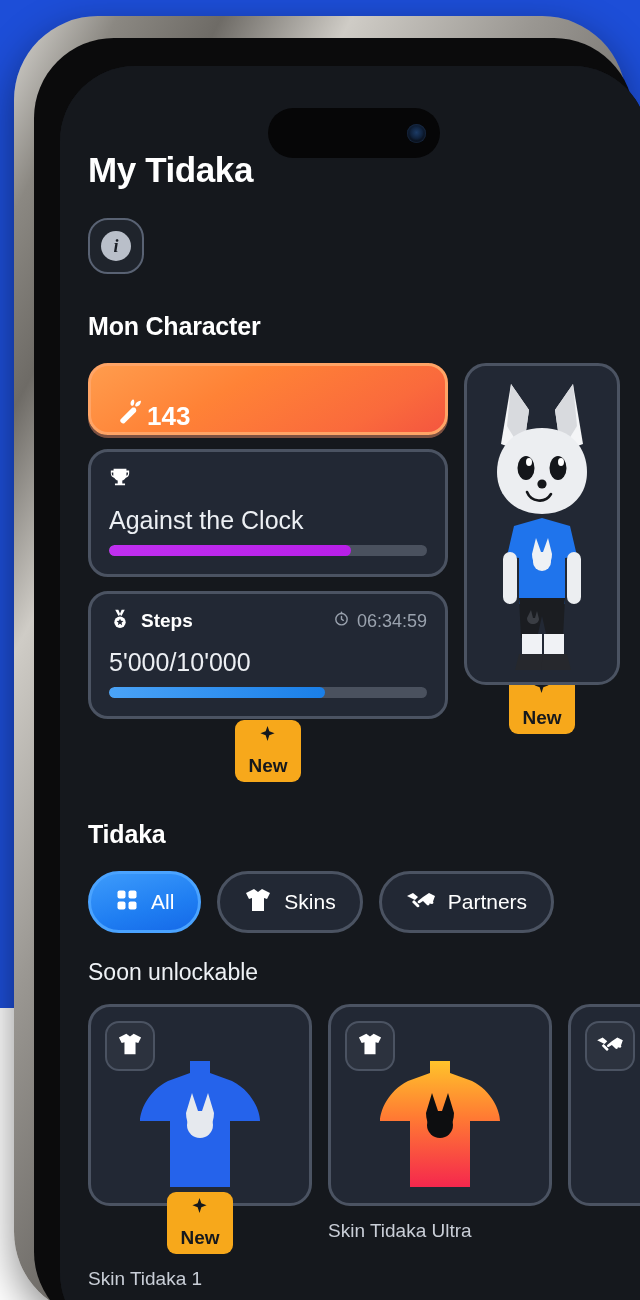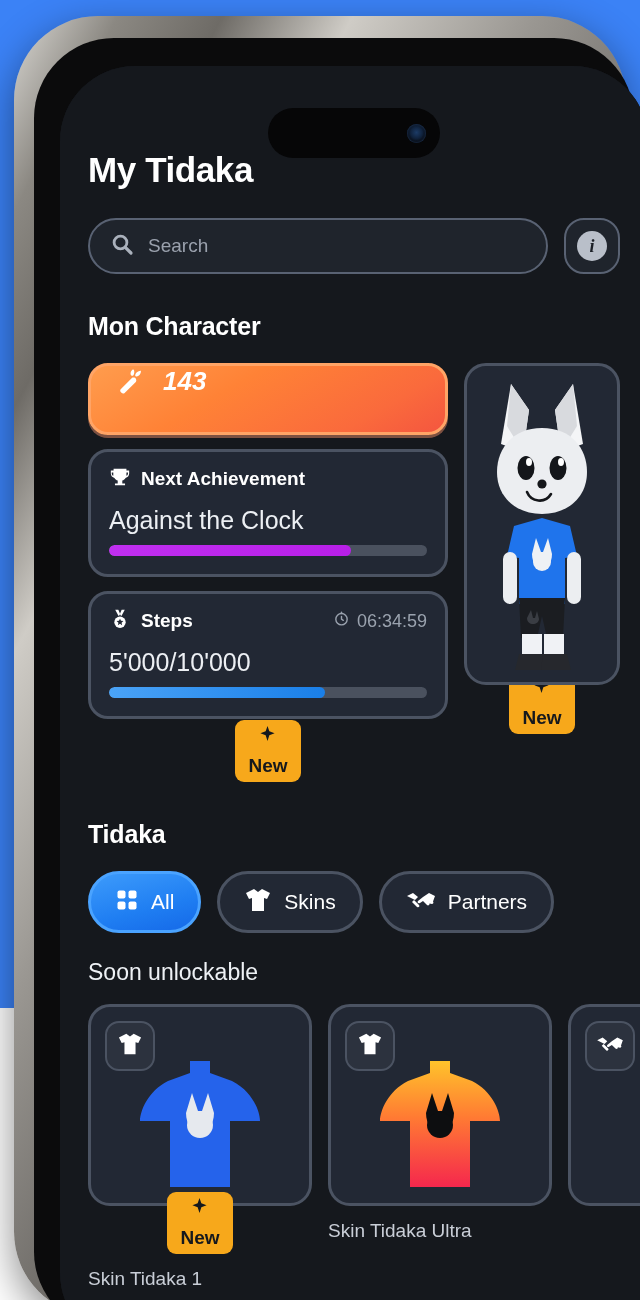--- a/index.html
+++ b/index.html
@@ -2,21 +2,21 @@
 <html><head>
 <meta charset="utf-8">
 <style>
   * { box-sizing: border-box; margin: 0; padding: 0; }
   html, body {
     width: 640px; height: 1300px;
     background: #ffffff;
     font-family: "Liberation Sans", sans-serif;
     overflow: hidden;
   }
-  #stage { position: relative; width: 640px; height: 1008px; background: #3b82f6; }
+  #stage { position: relative; width: 640px; height: 1008px; background: #1d4ed8; }
 
   
   .phone-outer {
     position: absolute; left: 14px; top: 16px;
     width: 612px; height: 1300px;
     border-radius: 84px;
     background: linear-gradient(118deg,#d9d7d2 0%,#8b8882 8%,#6e6b66 16%,#cfccc6 26%,#9a9792 40%,#6b6864 56%,#bdbab4 72%,#86837e 86%,#d6d3ce 100%);
     box-shadow: 0 14px 40px rgba(0,0,0,.45);
   }
   .phone-mid {
@@ -85,23 +85,22 @@
   }
 
   
   .char-row { display: flex; gap: 16px; align-items: flex-start; }
   .char-left { flex: 1; display: flex; flex-direction: column; gap: 14px; }
 
   .carrot-card {
     height: 72px; border-radius: 20px;
     background: linear-gradient(150deg,#ff9c4d 0%,#ff8236 38%,#fa6a3c 78%,#f4563f 100%);
     border: 3px solid #ffa466;
-    display: flex; align-items: flex-start; gap: 16px; padding: 0 24px;
+    display: flex; align-items: flex-end; gap: 0; padding: 0 24px;
     box-shadow: 0 3px 0 rgba(255,150,110,.45);
-    font-style: italic;
   }
   .carrot-val { font-size: 26px; font-weight: 700; color: #fff; }
 
   .stat-card {
     border-radius: 20px; background: #222834;
     border: 3px solid #4b5362; padding: 14px 18px 18px 18px;
   }
   .stat-head {
     display: flex; align-items: center; gap: 10px; margin-bottom: 14px;
   }
@@ -178,29 +177,20 @@
 
         <div class="dyn-island">
           <div class="dyn-cam"></div>
         </div>
 
         <div class="app">
 
           <div class="page-title">My Tidaka</div>
 
           <div class="search-row">
-            <div class="search-box">
-              <span>
-                <svg width="24" height="24" viewBox="0 0 24 24" fill="none">
-                  <circle cx="10.5" cy="10.5" r="6.4" stroke="#aab1bc" stroke-width="2.8"></circle>
-                  <line x1="15.3" y1="15.3" x2="21" y2="21" stroke="#aab1bc" stroke-width="3.2" stroke-linecap="round"></line>
-                </svg>
-              </span>
-              <span class="search-ph">Search</span>
-            </div>
             <div class="info-btn">
               <span class="info-circle">i</span>
             </div>
           </div>
 
           <div class="section-title">Mon Character</div>
 
           <div class="char-row">
             <div class="char-left">
 
@@ -217,21 +207,20 @@
                 <span class="carrot-val">143</span>
               </div>
 
               <div class="stat-card">
                 <div class="stat-head">
                   <span>
                     <svg width="22" height="22" viewBox="0 0 24 24" fill="#ffffff">
                       <path d="M5 3h14v2h3v3.2c0 2.4-1.7 4.4-4 4.8-.7 1.4-2 2.4-3.5 2.7V19h3v2H6.5v-2h3v-3.3c-1.5-.3-2.8-1.3-3.5-2.7-2.3-.4-4-2.4-4-4.8V5h3V3zm-2 4v1.2c0 1.1.7 2.1 1.7 2.5V7H3zm16 0v3.7c1-.4 1.7-1.4 1.7-2.5V7H19z"></path>
                     </svg>
                   </span>
-                  <span class="stat-title">Next Achievement</span>
                 </div>
                 <div class="stat-sub">Against the Clock</div>
                 <div class="bar-track">
                   <div class="bar-fill bar-purple" id="ach-bar" style="width: 76%;"></div>
                 </div>
               </div>
 
               <div class="stat-card">
                 <div class="stat-head">
                   <span>

